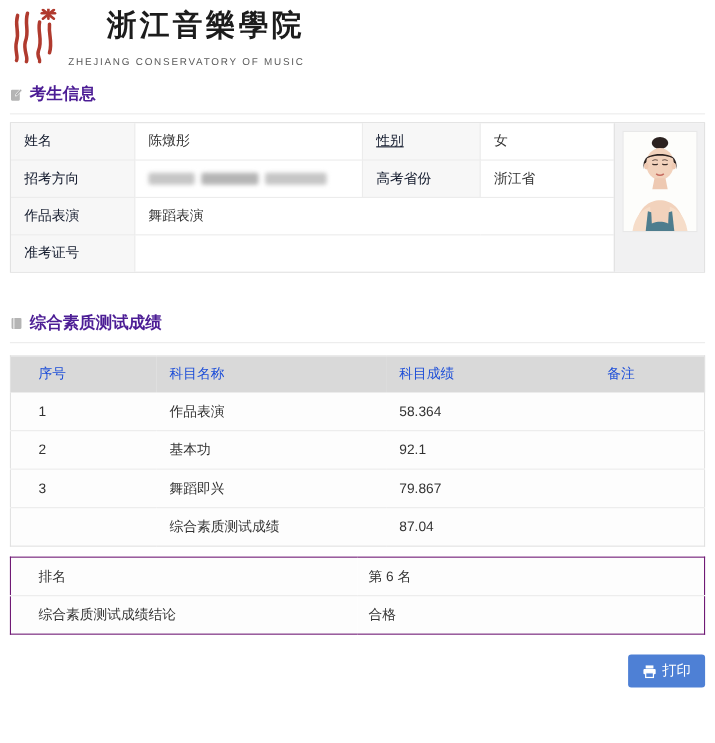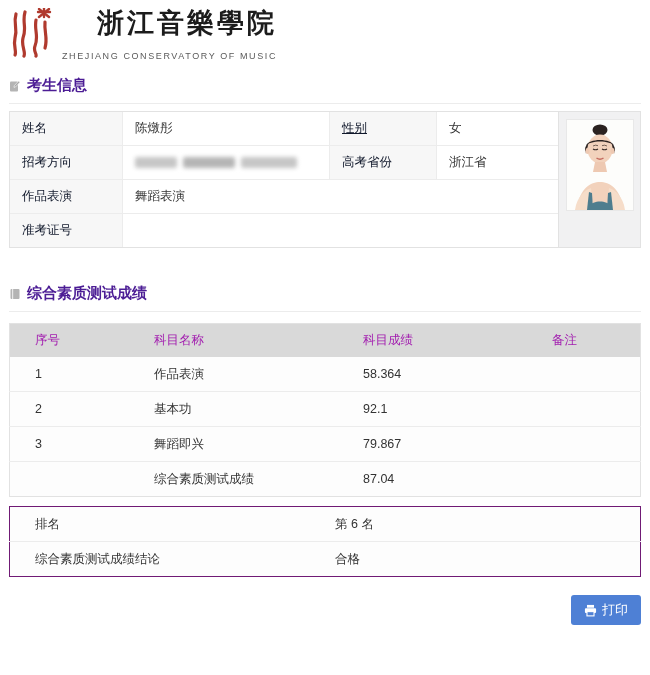--- a/index.html
+++ b/index.html
@@ -38,21 +38,21 @@
   .blurbar{display:flex;gap:6px;align-items:center;filter:blur(2px);}
   .blurbar i{display:block;height:11px;border-radius:2px;background:#c6c6c6;}
   .blurbar .dk{background:#b5b5b5;}
   .blur-stack{display:flex;flex-direction:column;gap:2px;}
   .blur-stack .sub{height:6px;width:120px;margin-left:28px;background:#d4d4d4;
       border-radius:2px;}
 
   
   .score-table{width:100%;table-layout:fixed;font-size:12.5px;margin-top:11px;
       border:1px solid #e2e2e2;}
-  .score-table th{height:33px;background:#d9d9d9;color:#a21caf;font-weight:normal;
+  .score-table th{height:33px;background:#d9d9d9;color:#1d4ed8;font-weight:normal;
       text-align:left;padding:0 12px;}
   .score-table td{height:34px;padding:0 12px;border-bottom:1px solid #ececec;
       background:#fdfdfd;}
   .score-table tr:last-child td{border-bottom:none;}
   .sc1{width:95px;} .sc2{width:185px;} .sc3{width:165px;}
   .score-table th.sc1,.score-table td.no{padding-left:25px;}
 
   
   .rank-table{width:100%;table-layout:fixed;font-size:12.5px;margin-top:9px;
       border:1px solid #701a75;}

